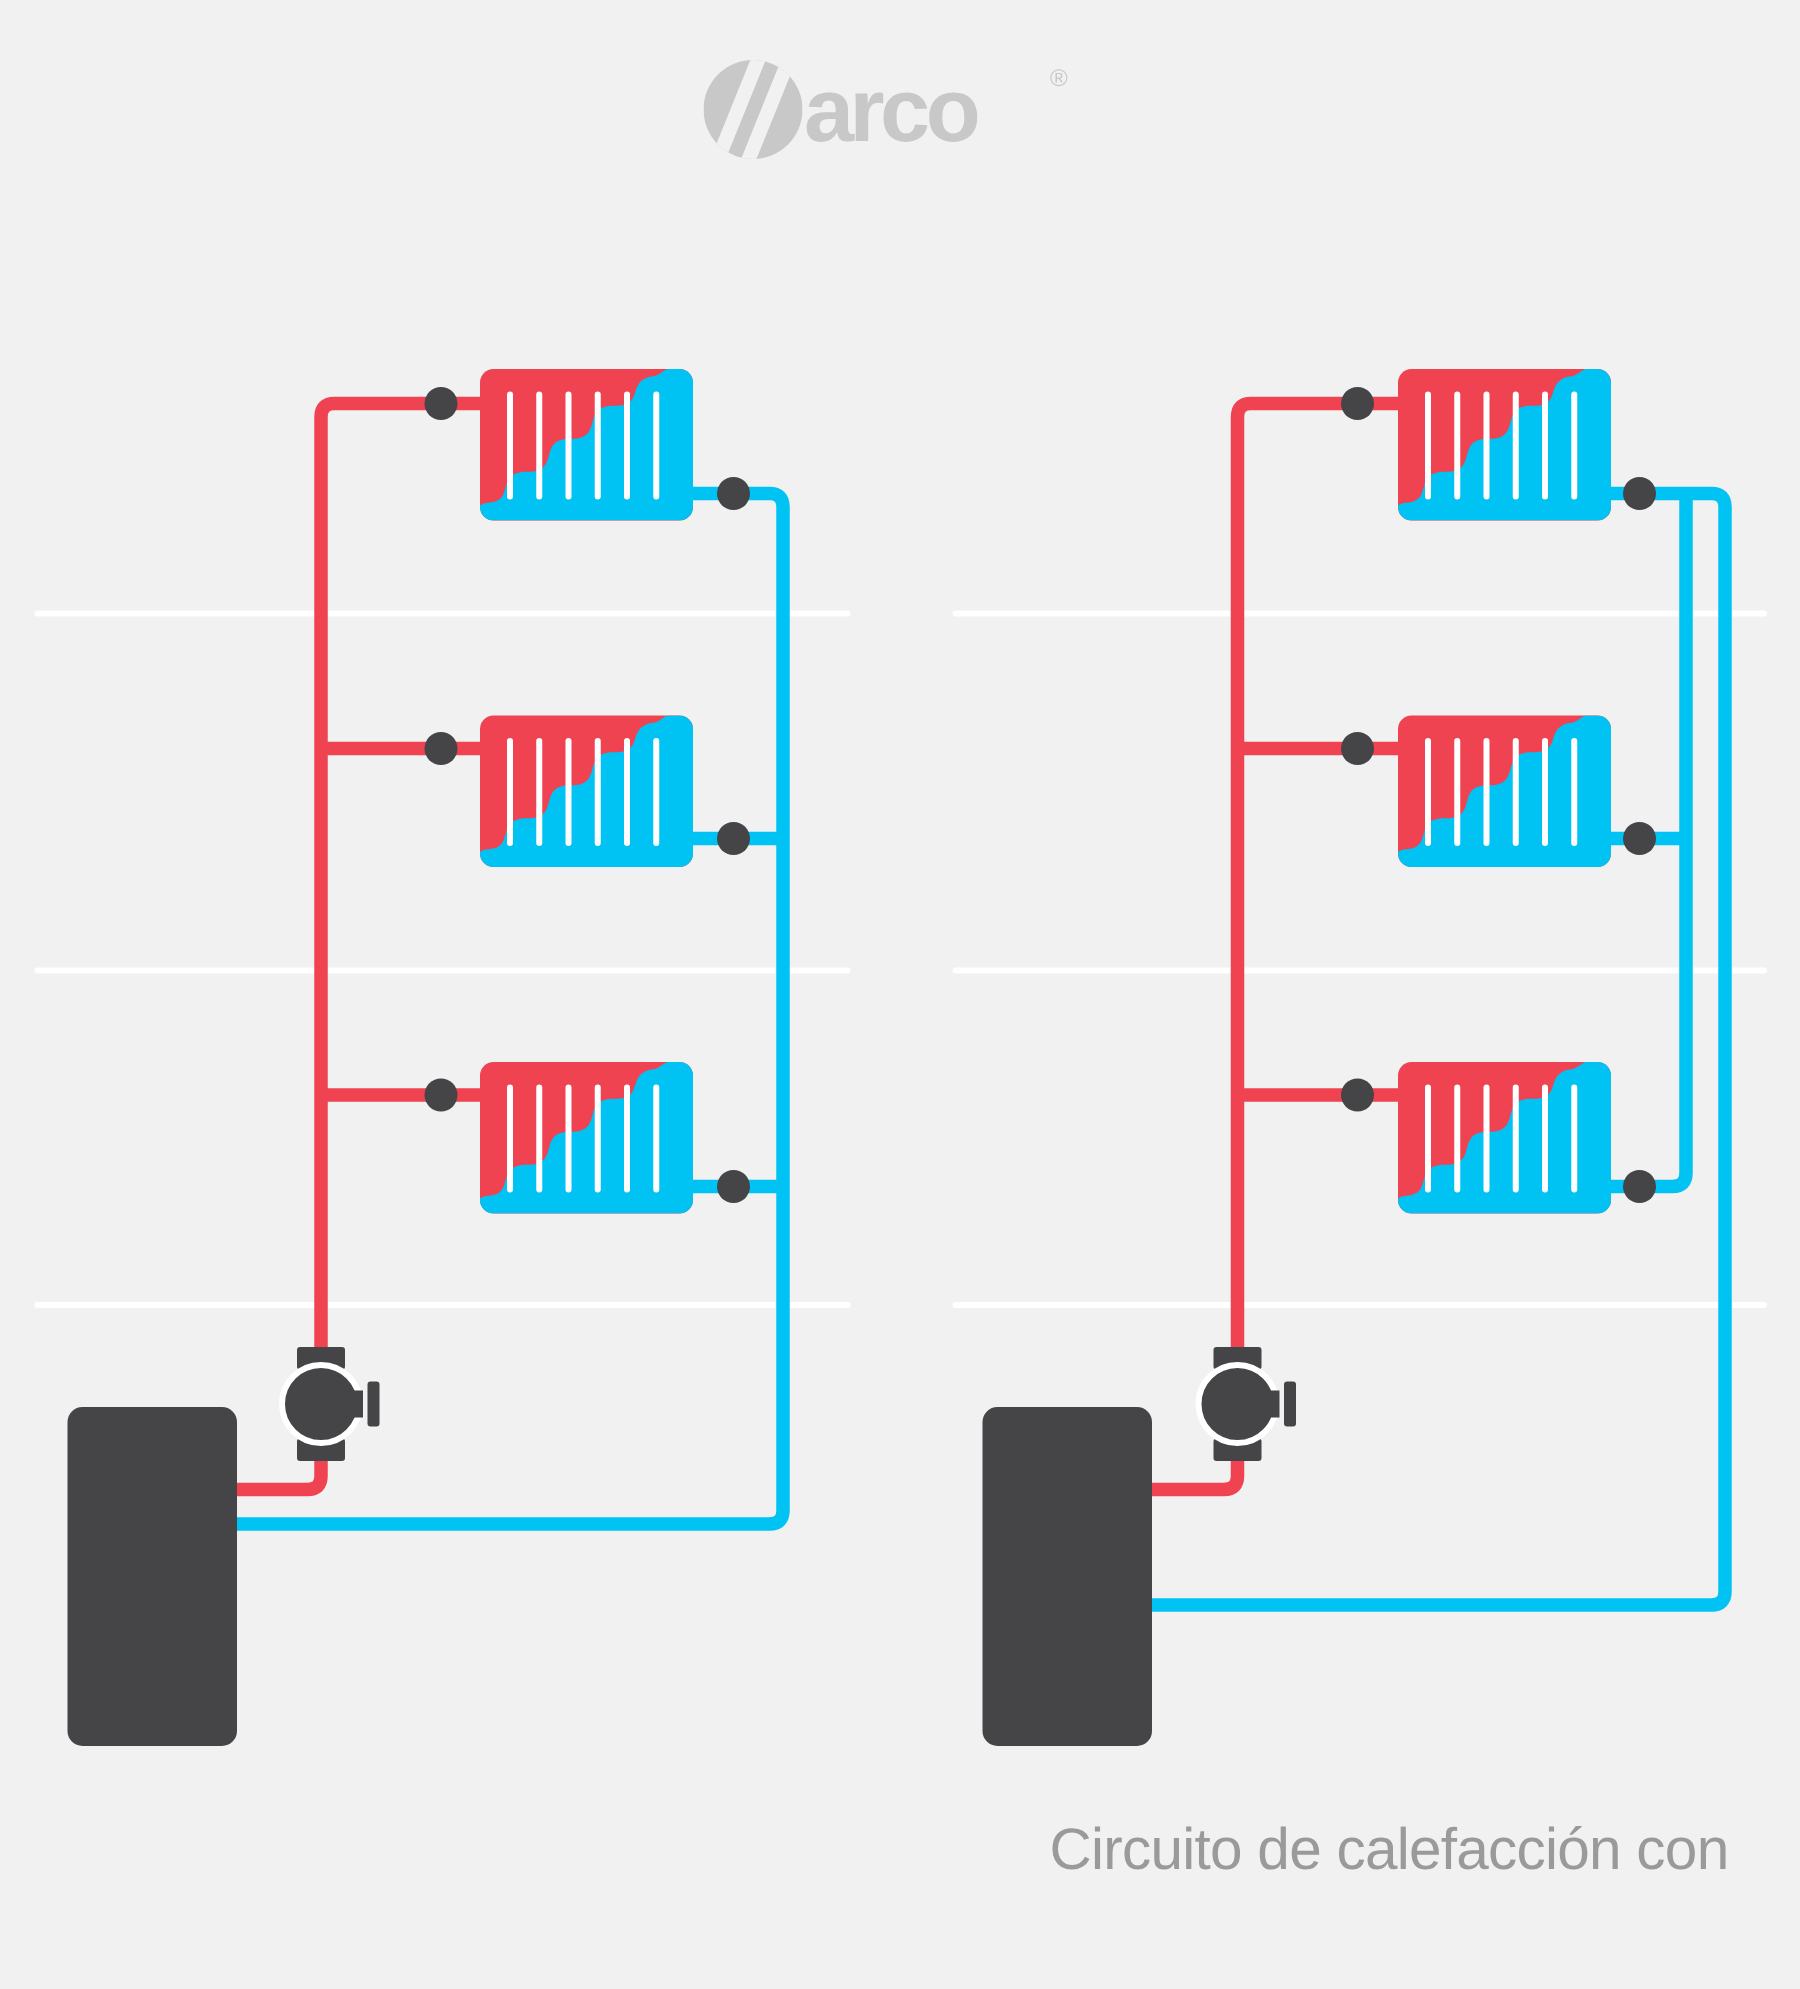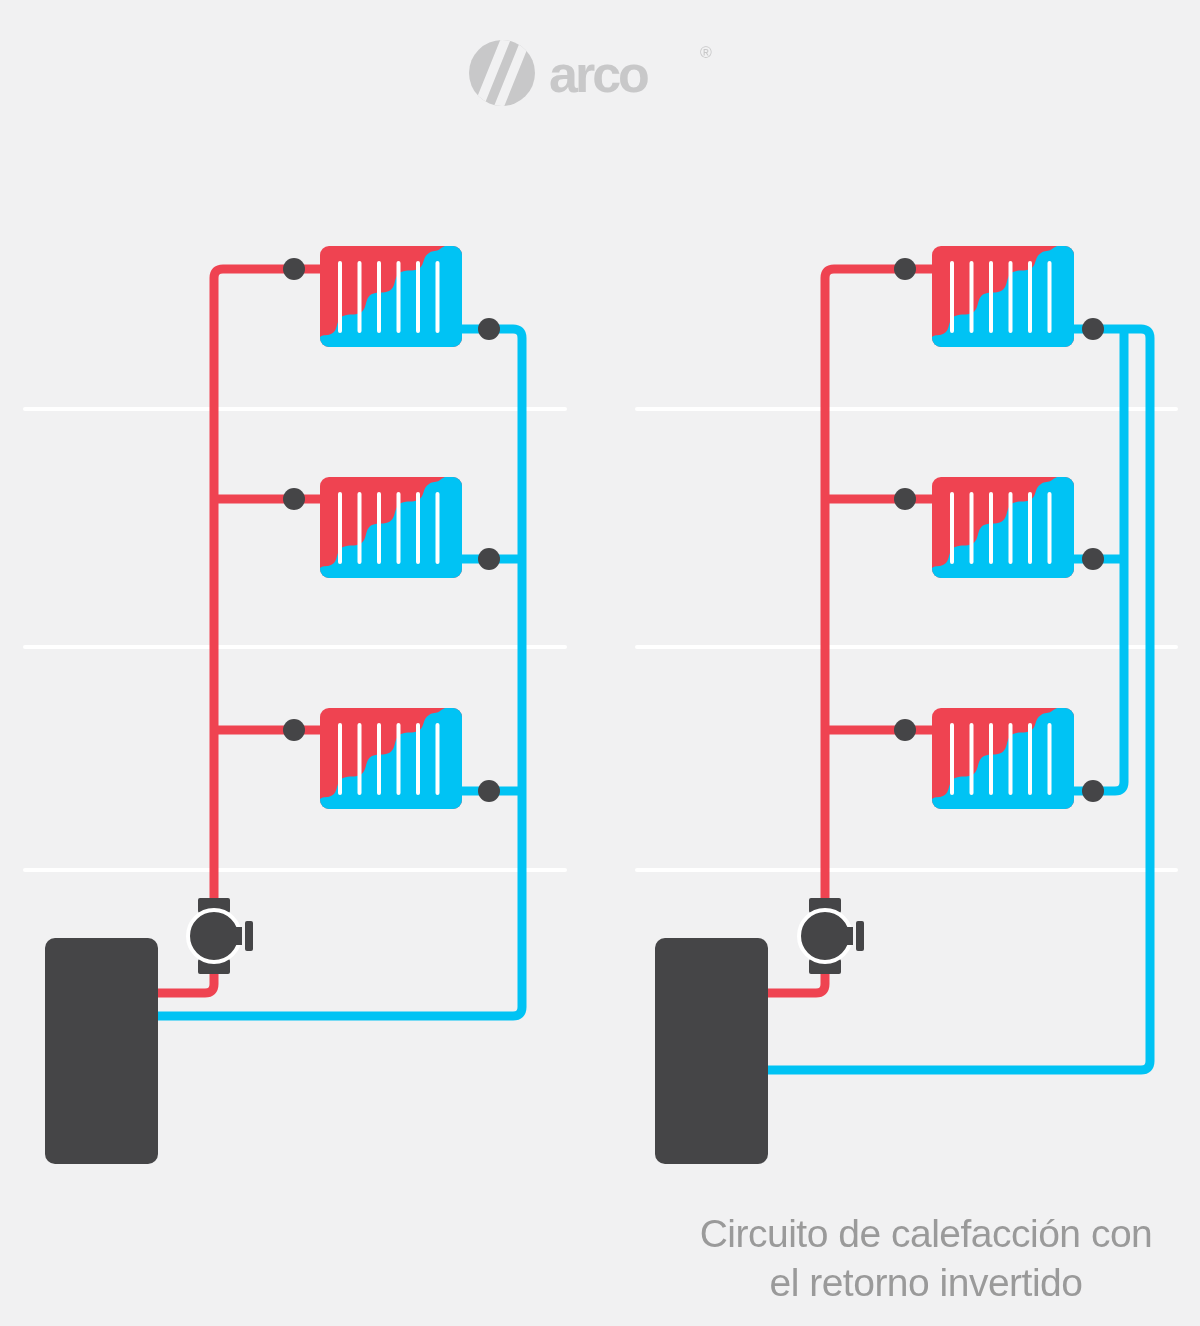--- a/index.html
+++ b/index.html
@@ -22,21 +22,21 @@
   .dot{fill:var(--dark-gray);}
   .dark{fill:var(--dark-gray);}
   .floor-line{fill:var(--floor-line);}
   .rad-body{fill:var(--supply-red);}
   .rad-wave{fill:var(--return-blue);}
   .rad-fins line{stroke:#ffffff;stroke-width:4;stroke-linecap:round;}
   .pump-body{fill:var(--dark-gray);stroke:#ffffff;stroke-width:4;}
 
   
   .logo-icon{position:absolute;left:469px;top:40px;}
-  .logo-text{position:absolute;left:549px;top:38px;font-size:52px;font-weight:bold;
+  .logo-text{position:absolute;left:536px;top:38px;font-size:60px;font-weight:bold;
              letter-spacing:-3px;line-height:72px;color:var(--logo-gray);}
   .logo-reg{position:absolute;left:700px;top:44px;font-size:16px;color:var(--logo-gray);}
 
   
   .caption{position:absolute;color:var(--caption-text);font-size:39px;letter-spacing:-0.5px;
            line-height:49px;text-align:center;}
   .caption-left{left:10px;top:1233px;width:580px;}
   .caption-right{left:636px;top:1209px;width:580px;}
 </style>
 </head>
@@ -134,16 +134,15 @@
     <g clip-path="url(#logoclip)">
       <rect x="19" y="-12" width="9.5" height="90" rx="4.75" fill="var(--background)" transform="rotate(22 33 33)"></rect>
       <rect x="38" y="-12" width="9.5" height="90" rx="4.75" fill="var(--background)" transform="rotate(22 33 33)"></rect>
     </g>
   </svg>
   <span class="logo-text">arco</span>
   <span class="logo-reg">®</span>
 
   <div class="caption caption-right">
     <span>Circuito de calefacción con</span><br>
-    <span>el retorno invertido</span>
   </div>
 
 </div>
 
 </body></html>

